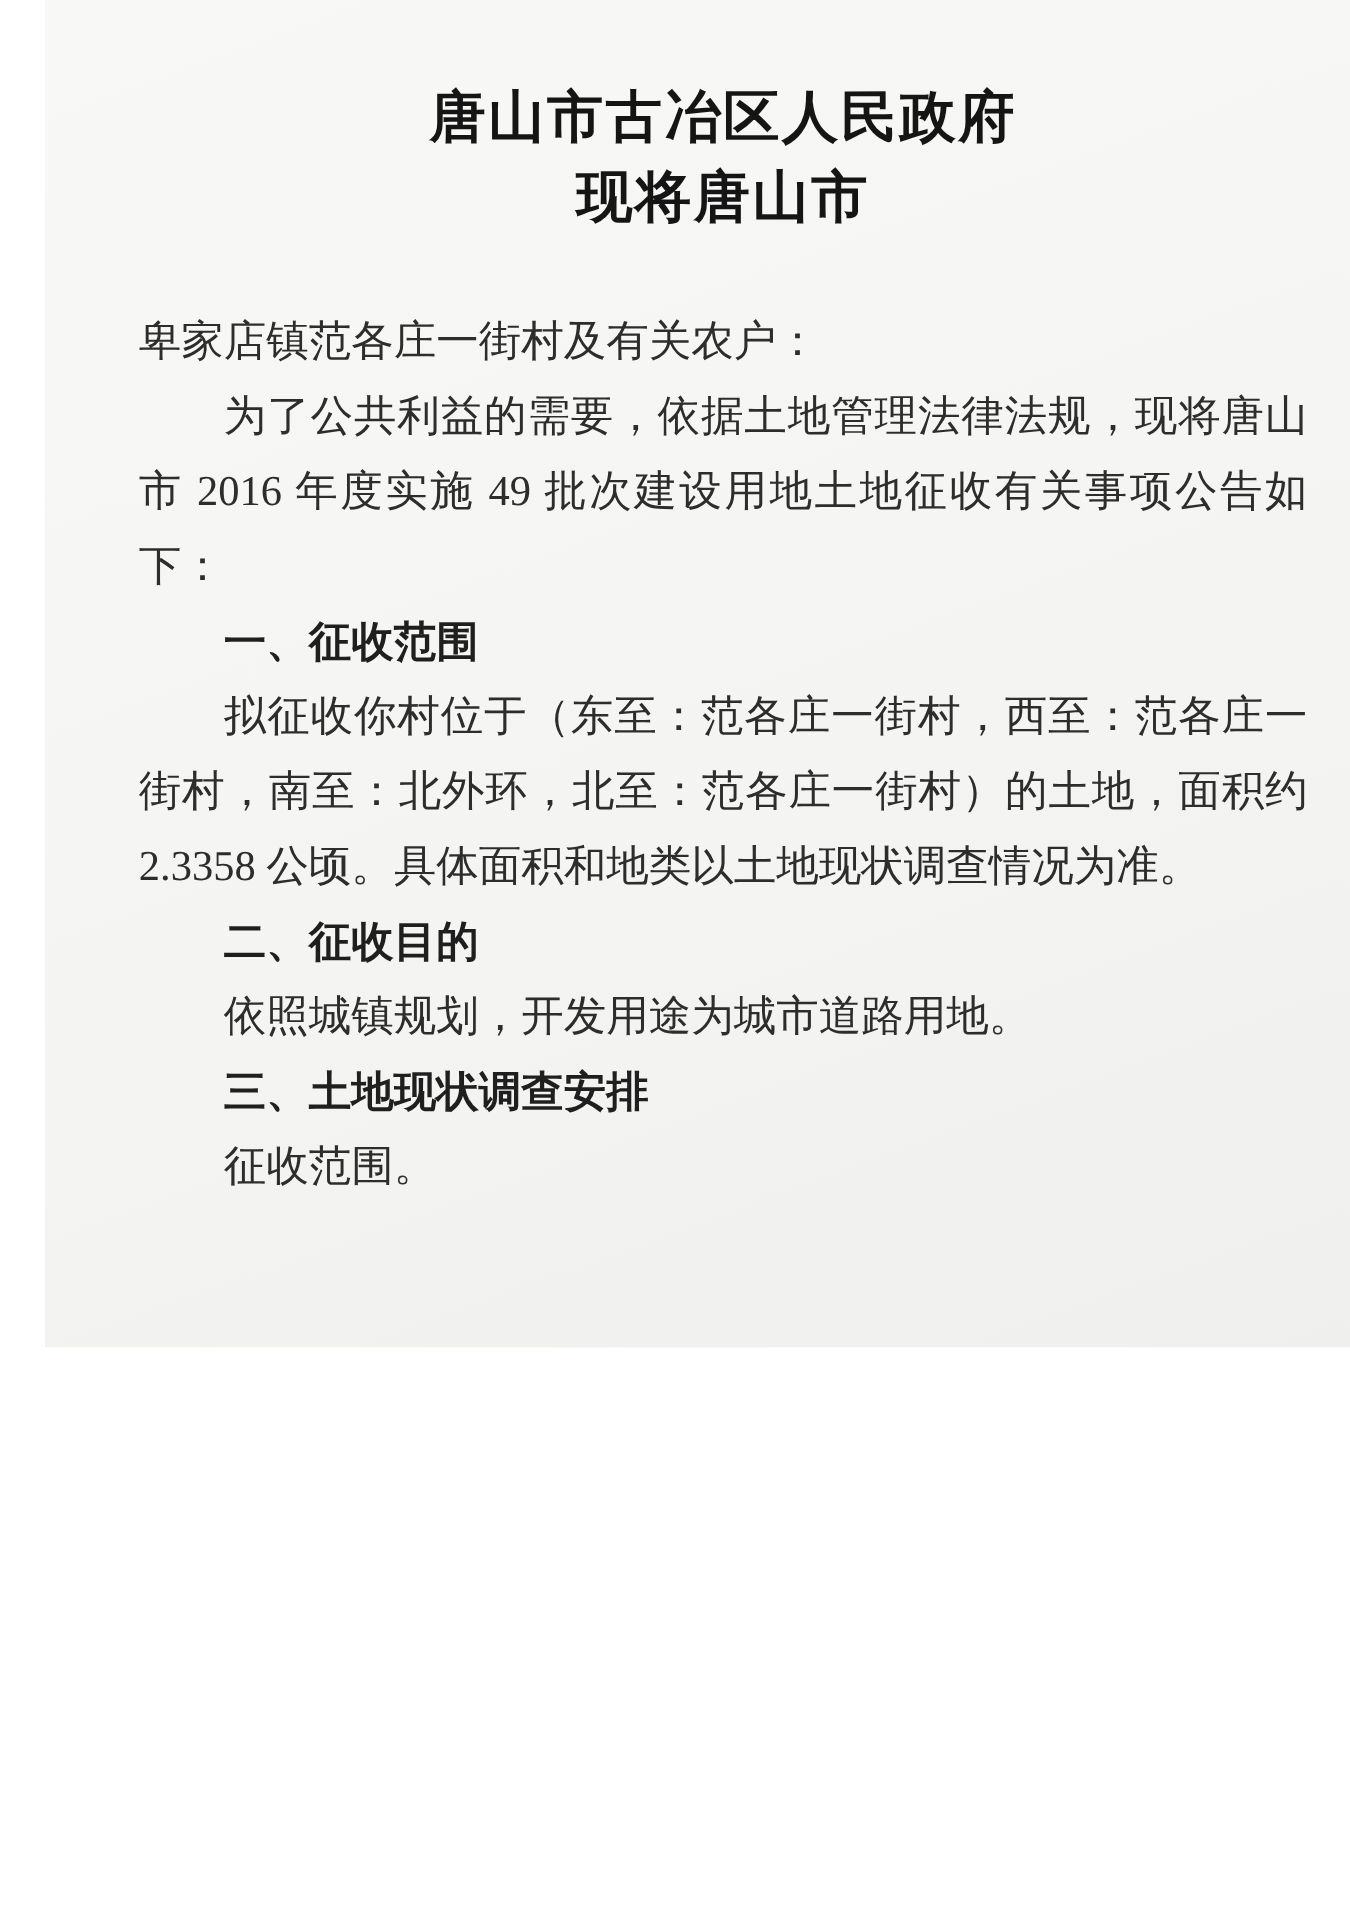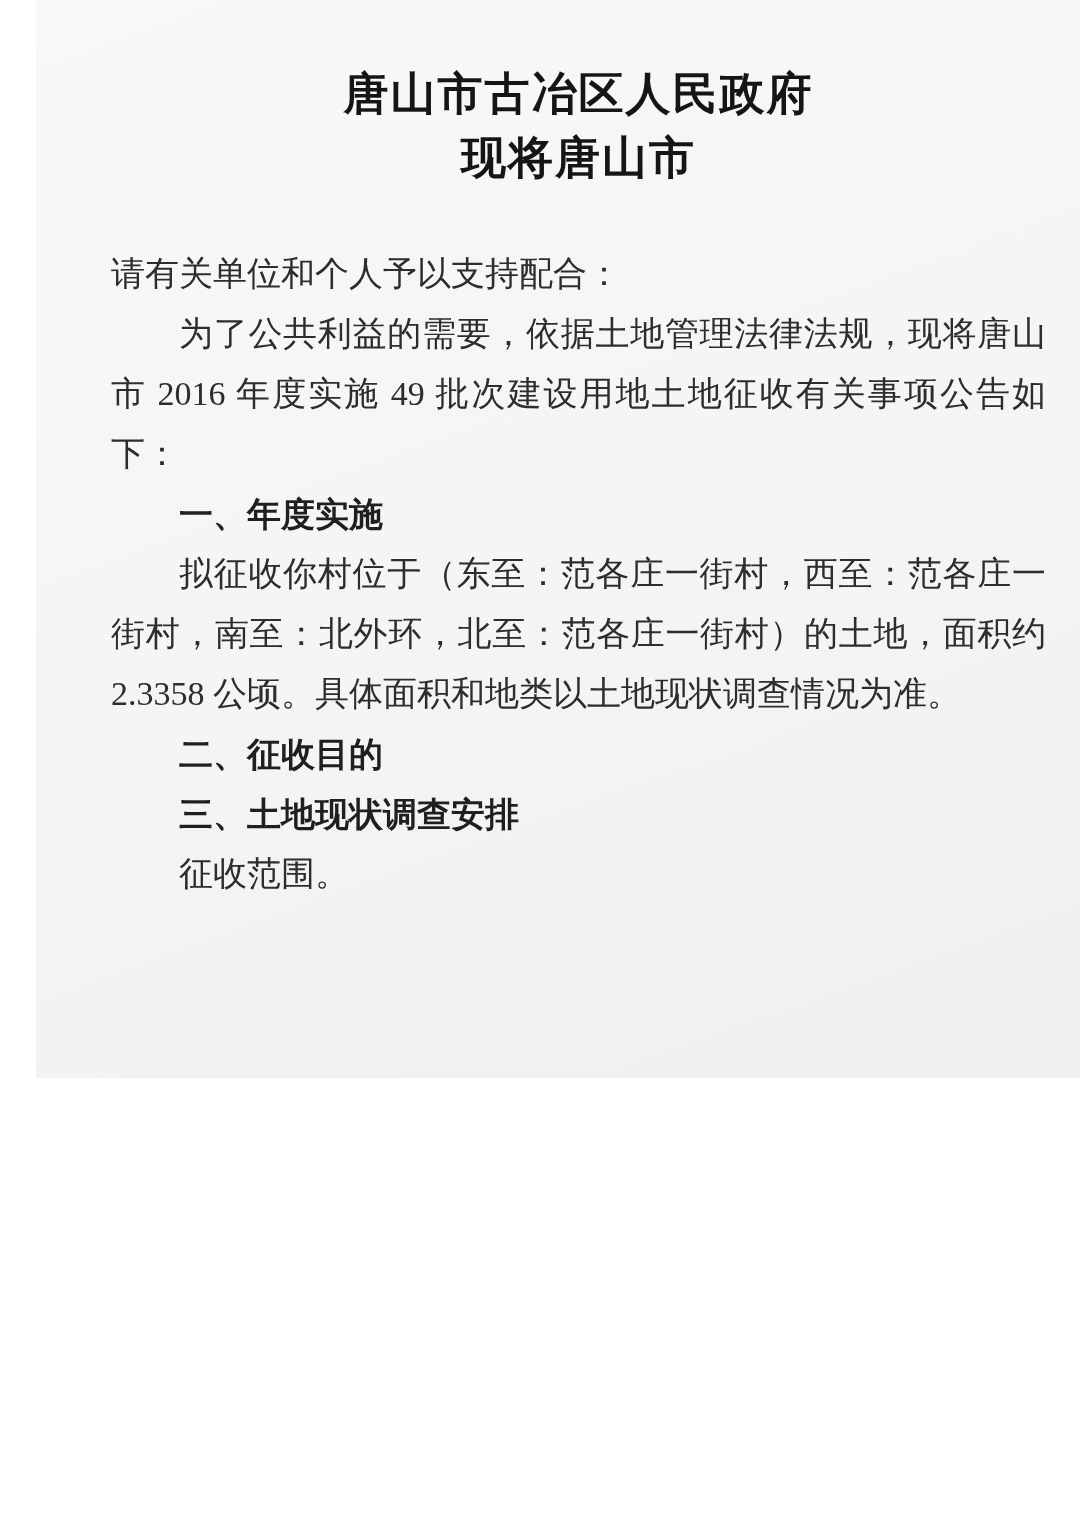--- a/index.html
+++ b/index.html
@@ -59,27 +59,28 @@
 <div class="page">
 
   <div class="doc">
 
     <div class="title-block">
       <div class="title-line">唐山市古冶区人民政府</div>
       <div class="title-line">现将唐山市</div>
     </div>
 
     <div class="body-block">
-      <p class="salutation">请有关单位和个人予以支持配合：</p>
+      <p class="salutation">卑家店镇范各庄一街村及有关农户：</p>
       <p>为了公共利益的需要，依据土地管理法律法规，现将唐山市 2016 年度实施 49 批次建设用地土地征收有关事项公告如下：</p>
 
-      <p class="sec-heading">一、年度实施</p>
+      <p class="sec-heading">一、征收范围</p>
       <p>拟征收你村位于（东至：范各庄一街村，西至：范各庄一街村，南至：北外环，北至：范各庄一街村）的土地，面积约 2.3358 公顷。具体面积和地类以土地现状调查情况为准。</p>
 
       <p class="sec-heading">二、征收目的</p>
+      <p>依照城镇规划，开发用途为城市道路用地。</p>
 
       <p class="sec-heading">三、土地现状调查安排</p>
 
       <p>征收范围。</p>
 
     </div>
 
   </div>
 
   <div class="signature-block">

